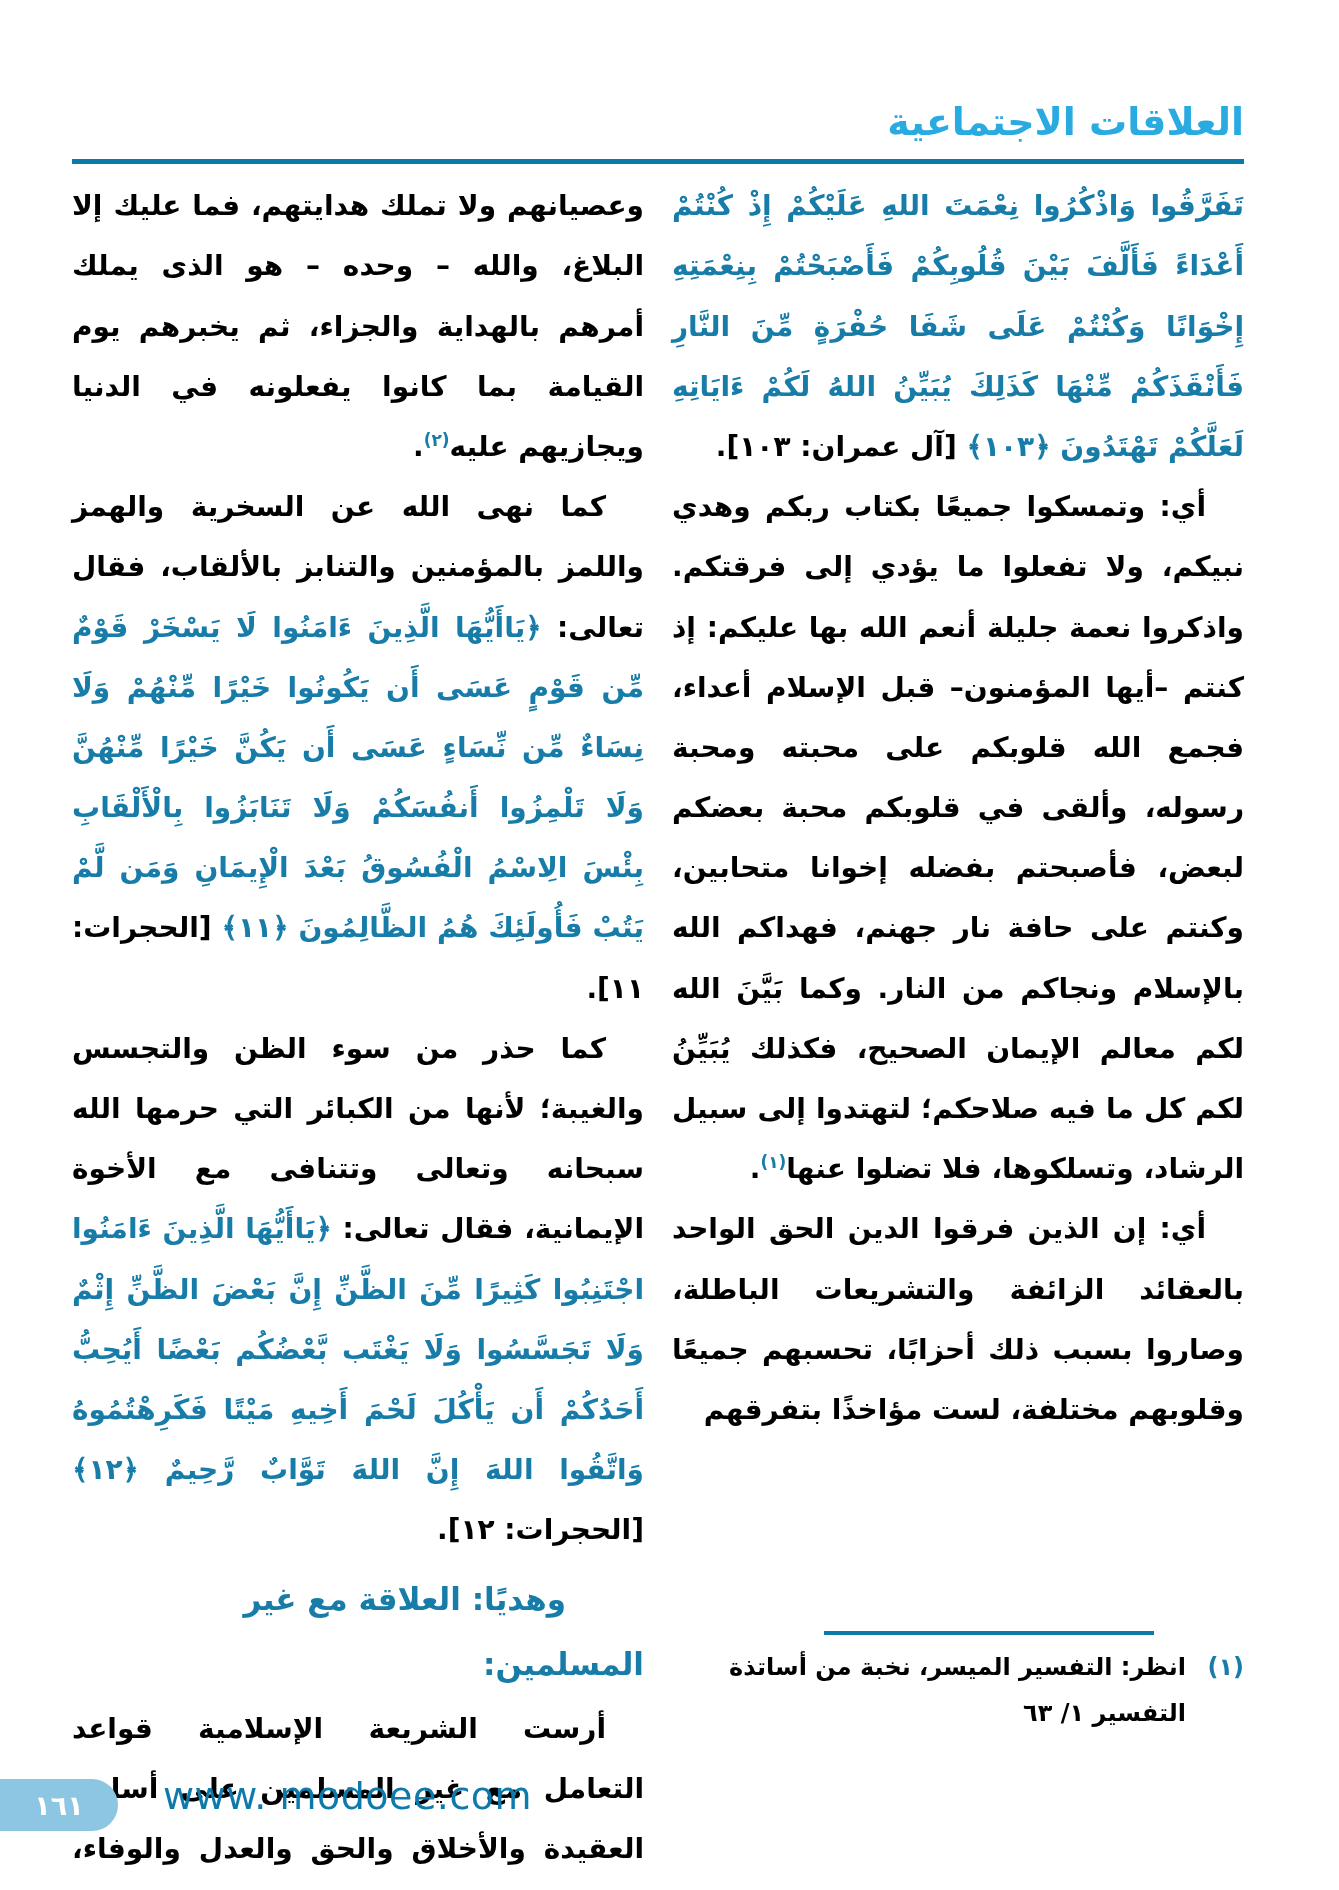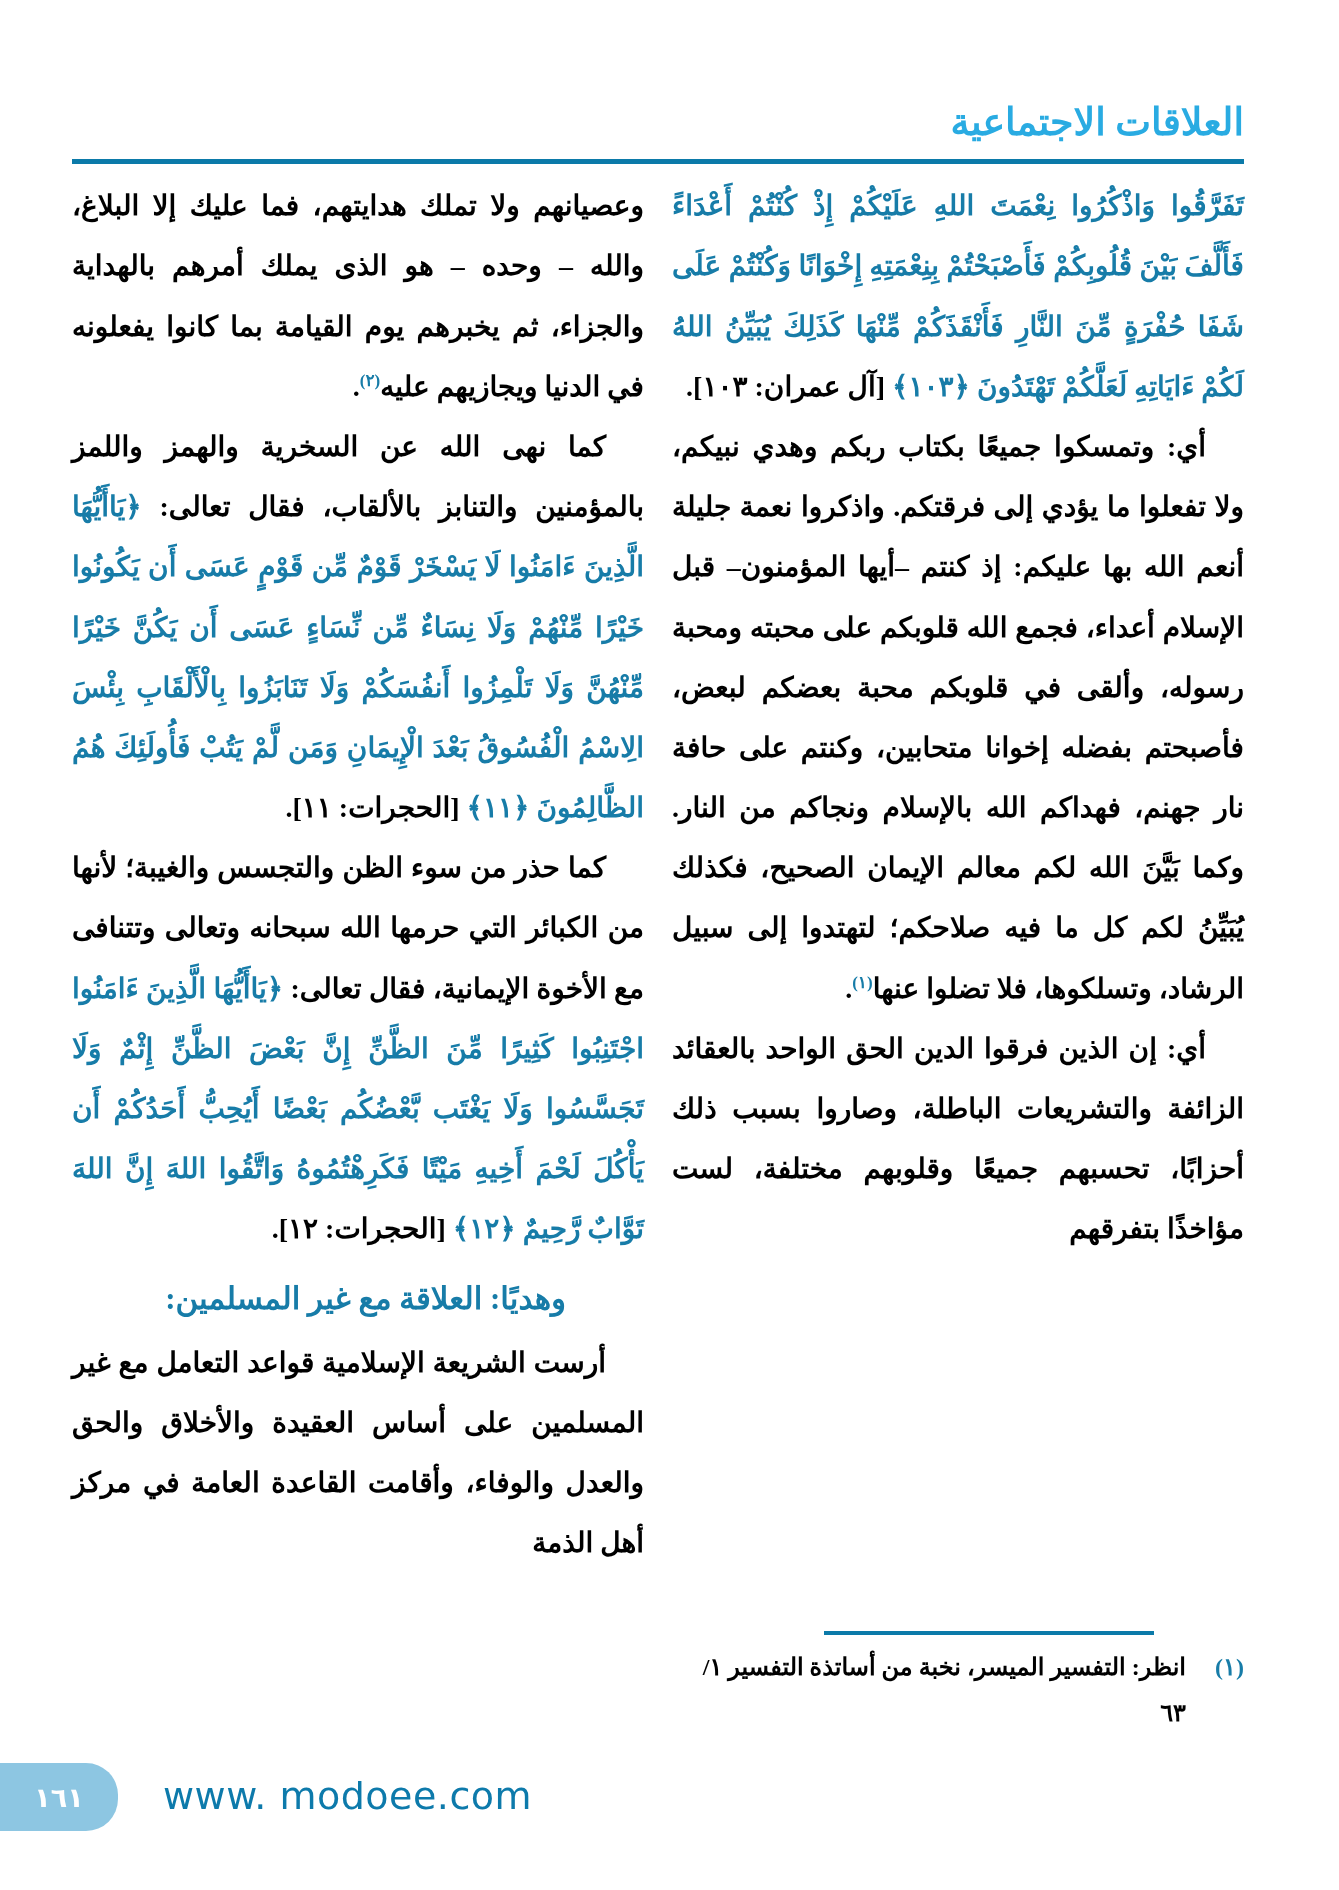--- a/index.html
+++ b/index.html
@@ -8,21 +8,21 @@
     position: relative;
     width: 1339px;
     height: 1890px;
     background: #ffffff;
     margin: 0 auto;
     overflow: hidden;
     direction: rtl;
     font-family: "DejaVu Sans", "DejaVu Serif", sans-serif;
     color: #000;
   }
-  .content { padding: 96px 95px 0 72px; font-family: Liberation Serif, serif; }
+  .content { padding: 96px 95px 0 72px; }
 
   
   .page-header h1 {
     color: #29abe2;
     font-size: 38px;
     font-weight: 700;
     line-height: 1.4;
     text-align: right;
     margin-bottom: 10px;
   }
@@ -86,21 +86,21 @@
     text-align: right;
     flex: 1 1 auto;
   }
 
   
   .page-tab {
     position: absolute;
     left: 0;
     bottom: 59px;
     width: 118px;
-    height: 68px;
+    height: 52px;
     background: #8dc6e2;
     border-radius: 0 32px 32px 0;
     color: #ffffff;
     font-size: 27px;
     font-weight: 700;
     display: flex;
     align-items: center;
     justify-content: center;
   }
   .website {

